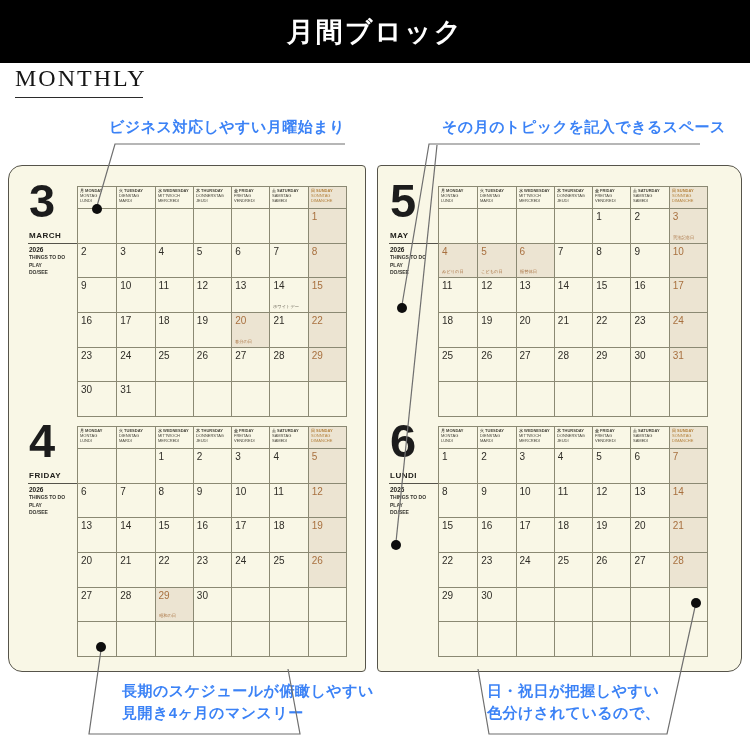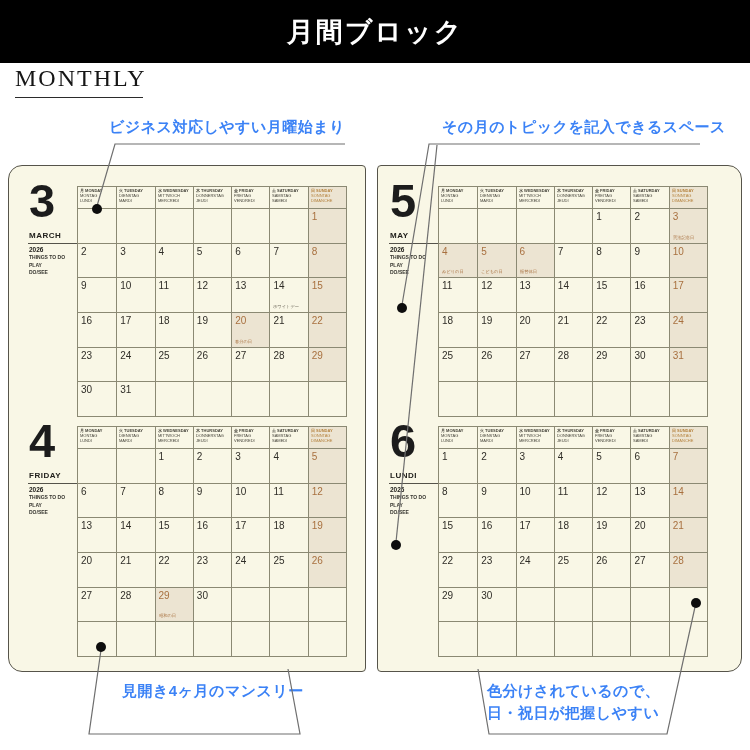--- a/index.html
+++ b/index.html
@@ -623,25 +623,26 @@
         <div class="cell"></div>
         <div class="cell"></div>
         <div class="cell"></div>
         <div class="cell"></div>
         <div class="cell"></div>
       </div>
     </section>
   </div>
 
 <div class="ann ann-bl">
+  <div>長期のスケジュールが俯瞰しやすい</div>
   <div>見開き4ヶ月のマンスリー</div>
 </div>
 <div class="ann ann-br">
+  <div>日・祝日が把握しやすい</div>
   <div>色分けされているので、</div>
-  <div>日・祝日が把握しやすい</div>
 </div>
 
 <svg class="overlay" viewBox="0 0 750 750" xmlns="http://www.w3.org/2000/svg">
   <polyline points="345,144 115,144 97,206"></polyline>
   <circle cx="97" cy="209" r="5"></circle>
   <polyline points="700,144 429,144 402,305"></polyline>
   <circle cx="402" cy="308" r="5"></circle>
   <line x1="437" y1="145" x2="396" y2="542"></line>
   <circle cx="396" cy="545" r="5"></circle>
   <polyline points="101,650 89,734 300,734 288,669"></polyline>

